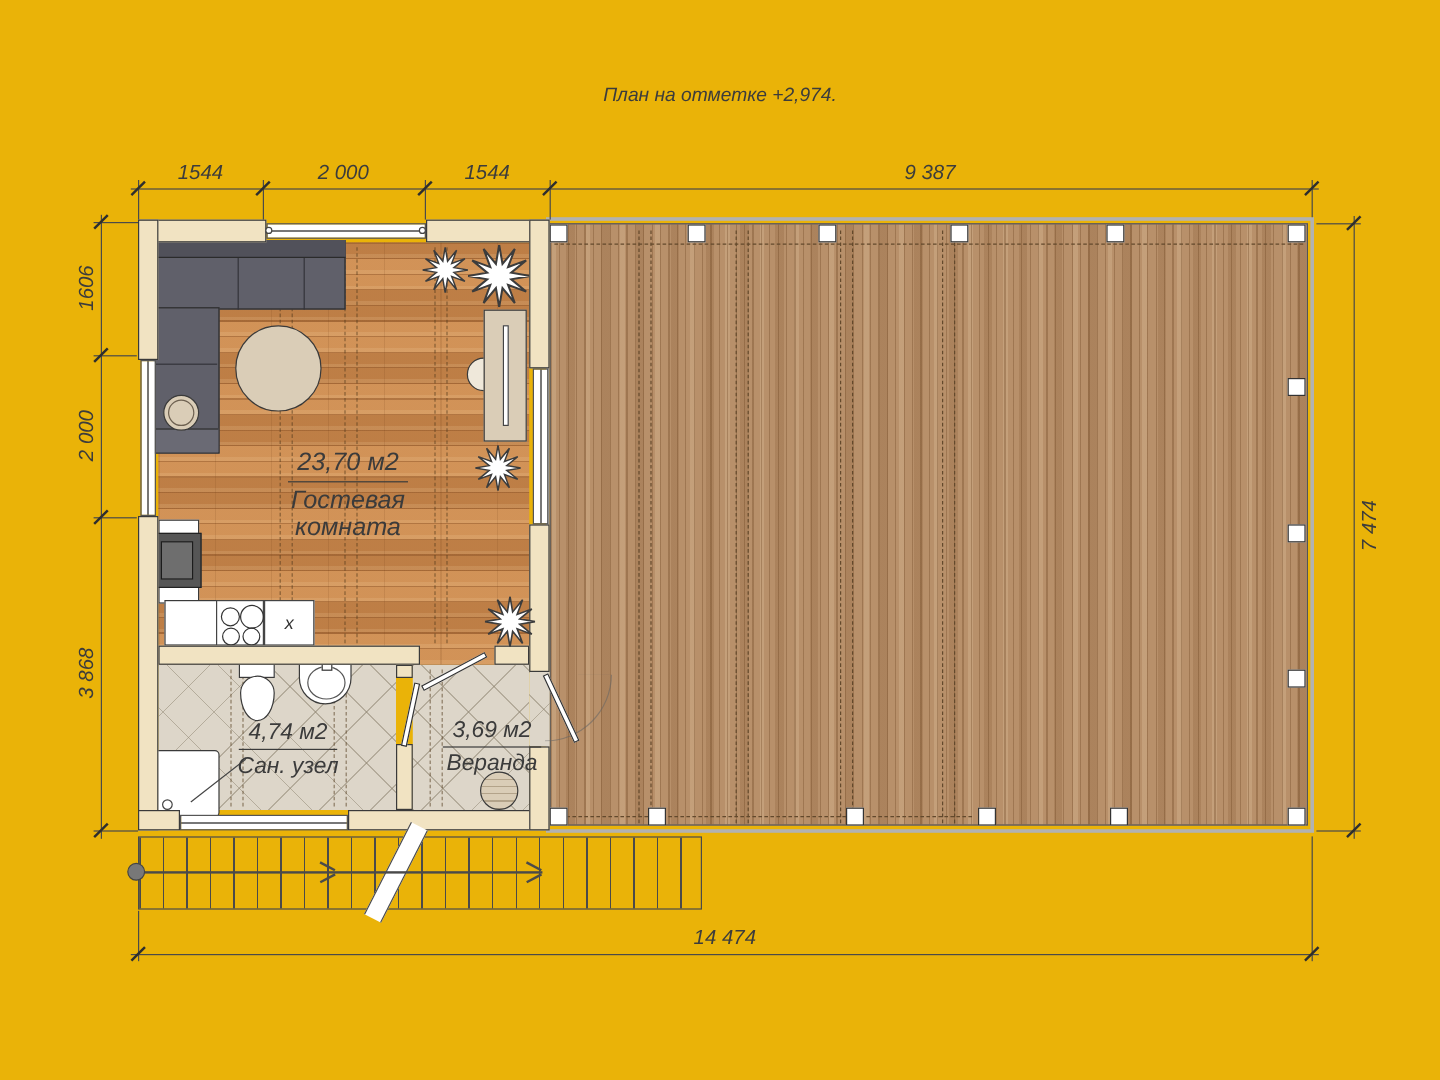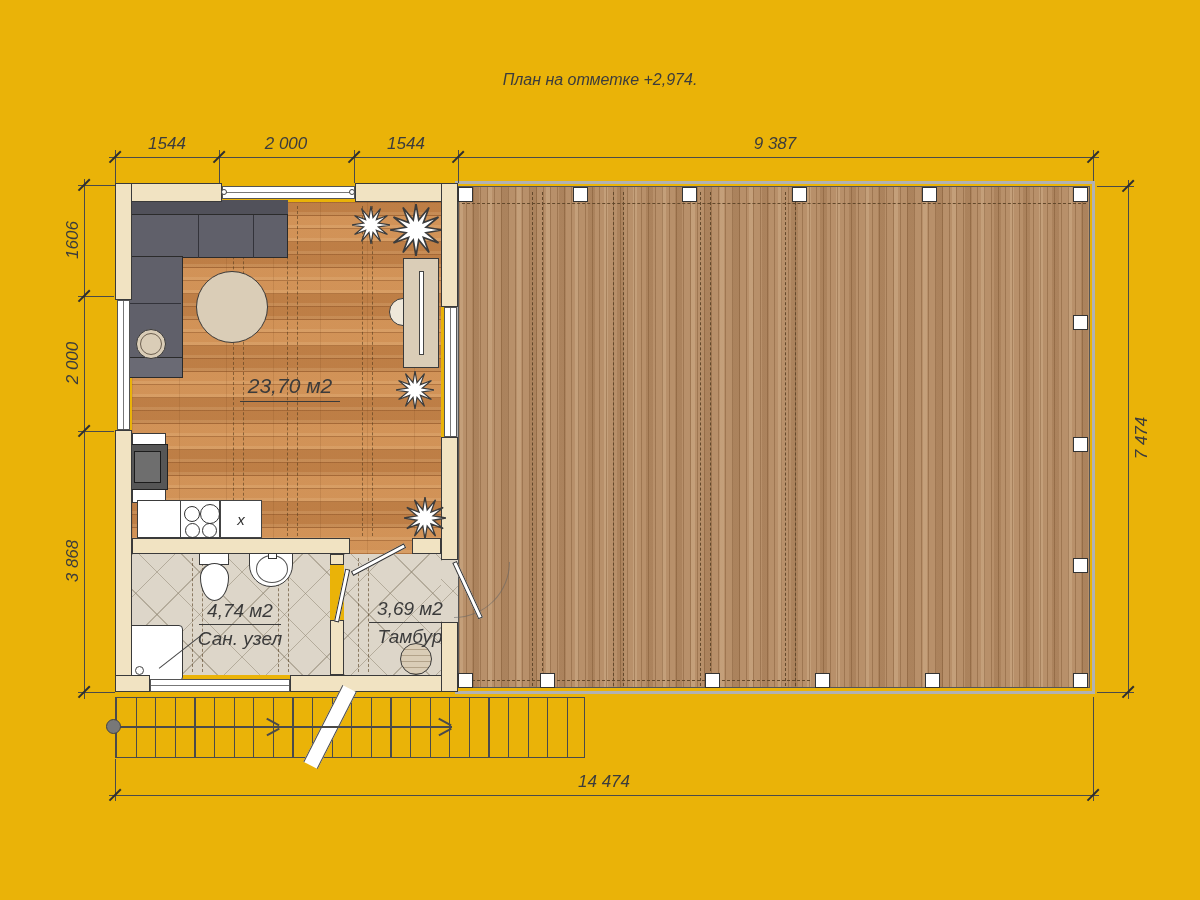--- a/index.html
+++ b/index.html
@@ -185,28 +185,29 @@
   <div class="a" style="left:322px;top:684px;width:16px;height:86px;background:#fff;border-left:1.6px solid #4a4a4a;border-right:1.6px solid #4a4a4a;transform:rotate(27deg);"></div>
   <div class="a" style="left:113px;top:726px;width:339px;height:1.6px;background:#4a4a4a;"></div>
   <div class="a" style="left:106px;top:719px;width:15px;height:15px;background:#787878;border:1.5px solid #444;border-radius:50%;"></div>
   <div class="a" style="left:266px;top:721px;width:14px;height:1.6px;background:#4a4a4a;transform:rotate(28deg);"></div>
   <div class="a" style="left:266px;top:731px;width:14px;height:1.6px;background:#4a4a4a;transform:rotate(-28deg);"></div>
   <div class="a" style="left:438px;top:721px;width:14px;height:1.6px;background:#4a4a4a;transform:rotate(28deg);"></div>
   <div class="a" style="left:438px;top:731px;width:14px;height:1.6px;background:#4a4a4a;transform:rotate(-28deg);"></div>
 
   <div class="rlabel" style="left:200px;top:332px;width:180px;margin-top:42px;">
     <span class="area">23,70 м2</span>
+    <div class="name">Гостевая комната</div>
   </div>
   <div class="rlabel small" style="left:160px;top:600px;width:160px;">
     <span class="area">4,74 м2</span>
     <div class="name">Сан. узел</div>
   </div>
   <div class="rlabel small" style="left:342px;top:598px;width:136px;">
     <span class="area">3,69 м2</span>
-    <div class="name">Тамбур</div>
+    <div class="name">Веранда</div>
   </div>
 
   <div class="a dline" style="left:109px;top:157px;width:990px;height:1.2px;"></div>
   <div class="a dline" style="left:115px;top:150px;width:1.2px;height:33px;"></div>
   <div class="a dline" style="left:219px;top:150px;width:1.2px;height:33px;"></div>
   <div class="a dline" style="left:354px;top:150px;width:1.2px;height:33px;"></div>
   <div class="a dline" style="left:458px;top:150px;width:1.2px;height:33px;"></div>
   <div class="a dline" style="left:1093px;top:150px;width:1.2px;height:31px;"></div>
   <div class="a tick" style="left:107px;top:156px;"></div>
   <div class="a tick" style="left:211px;top:156px;"></div>

